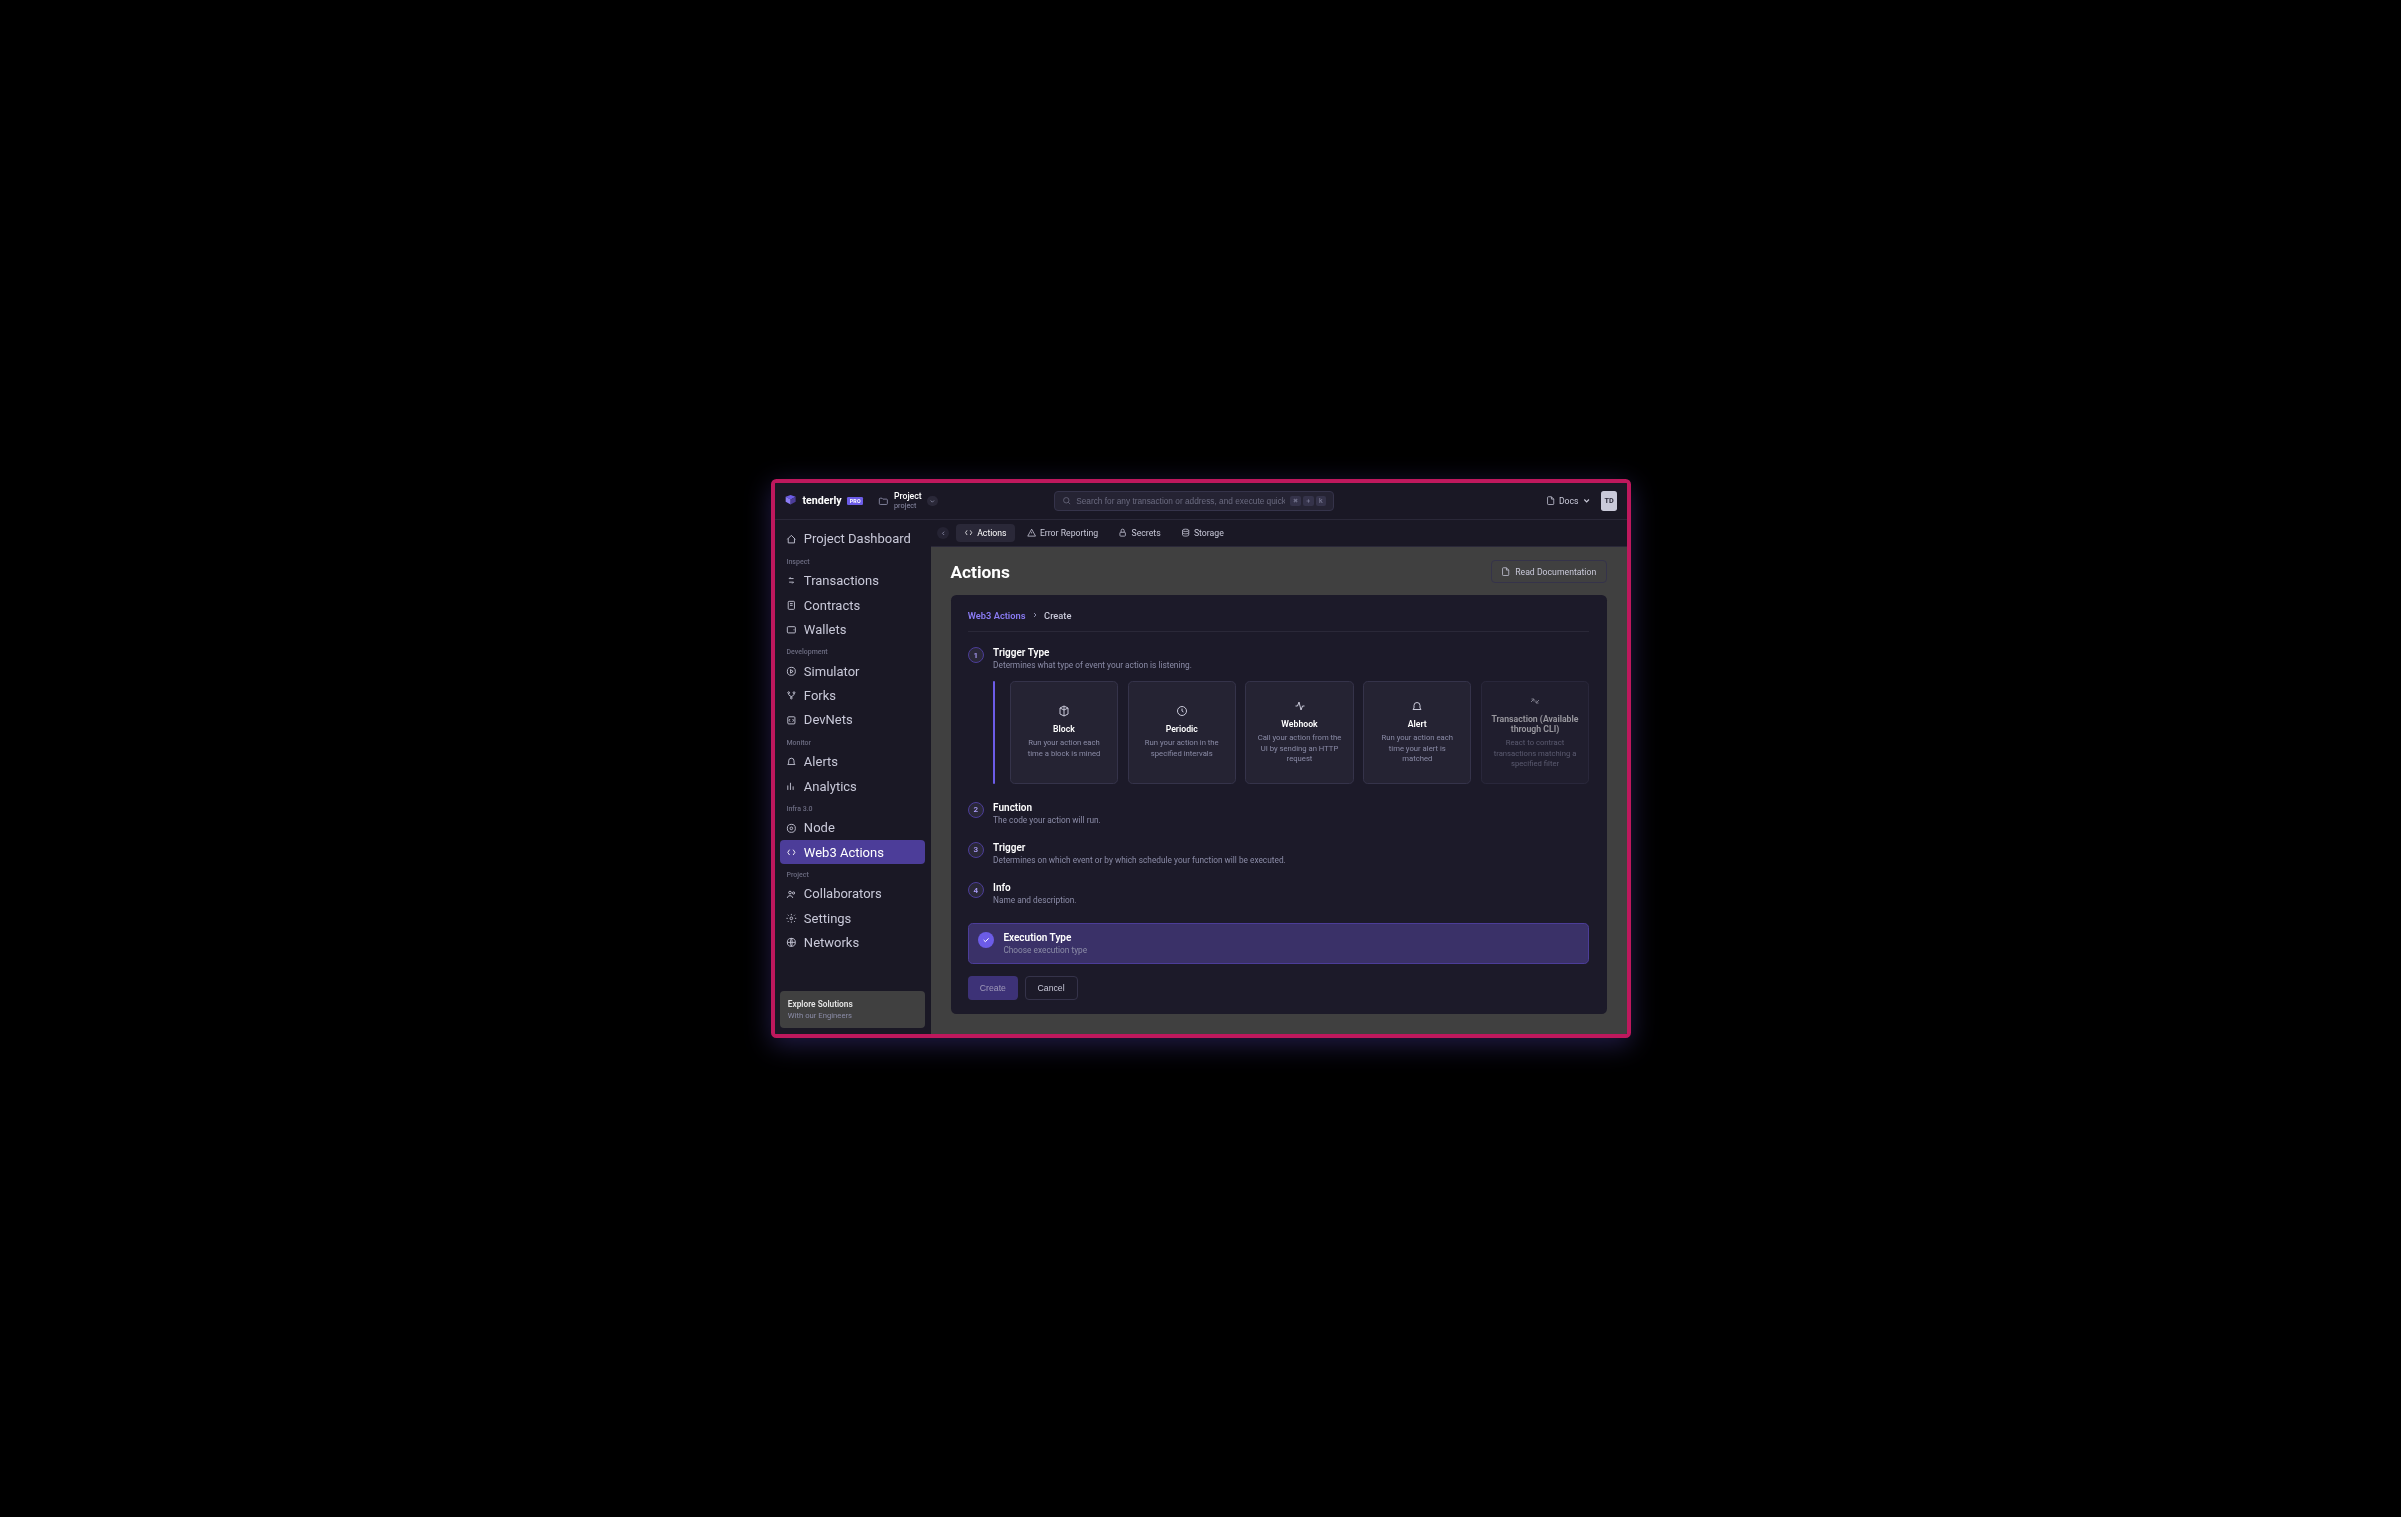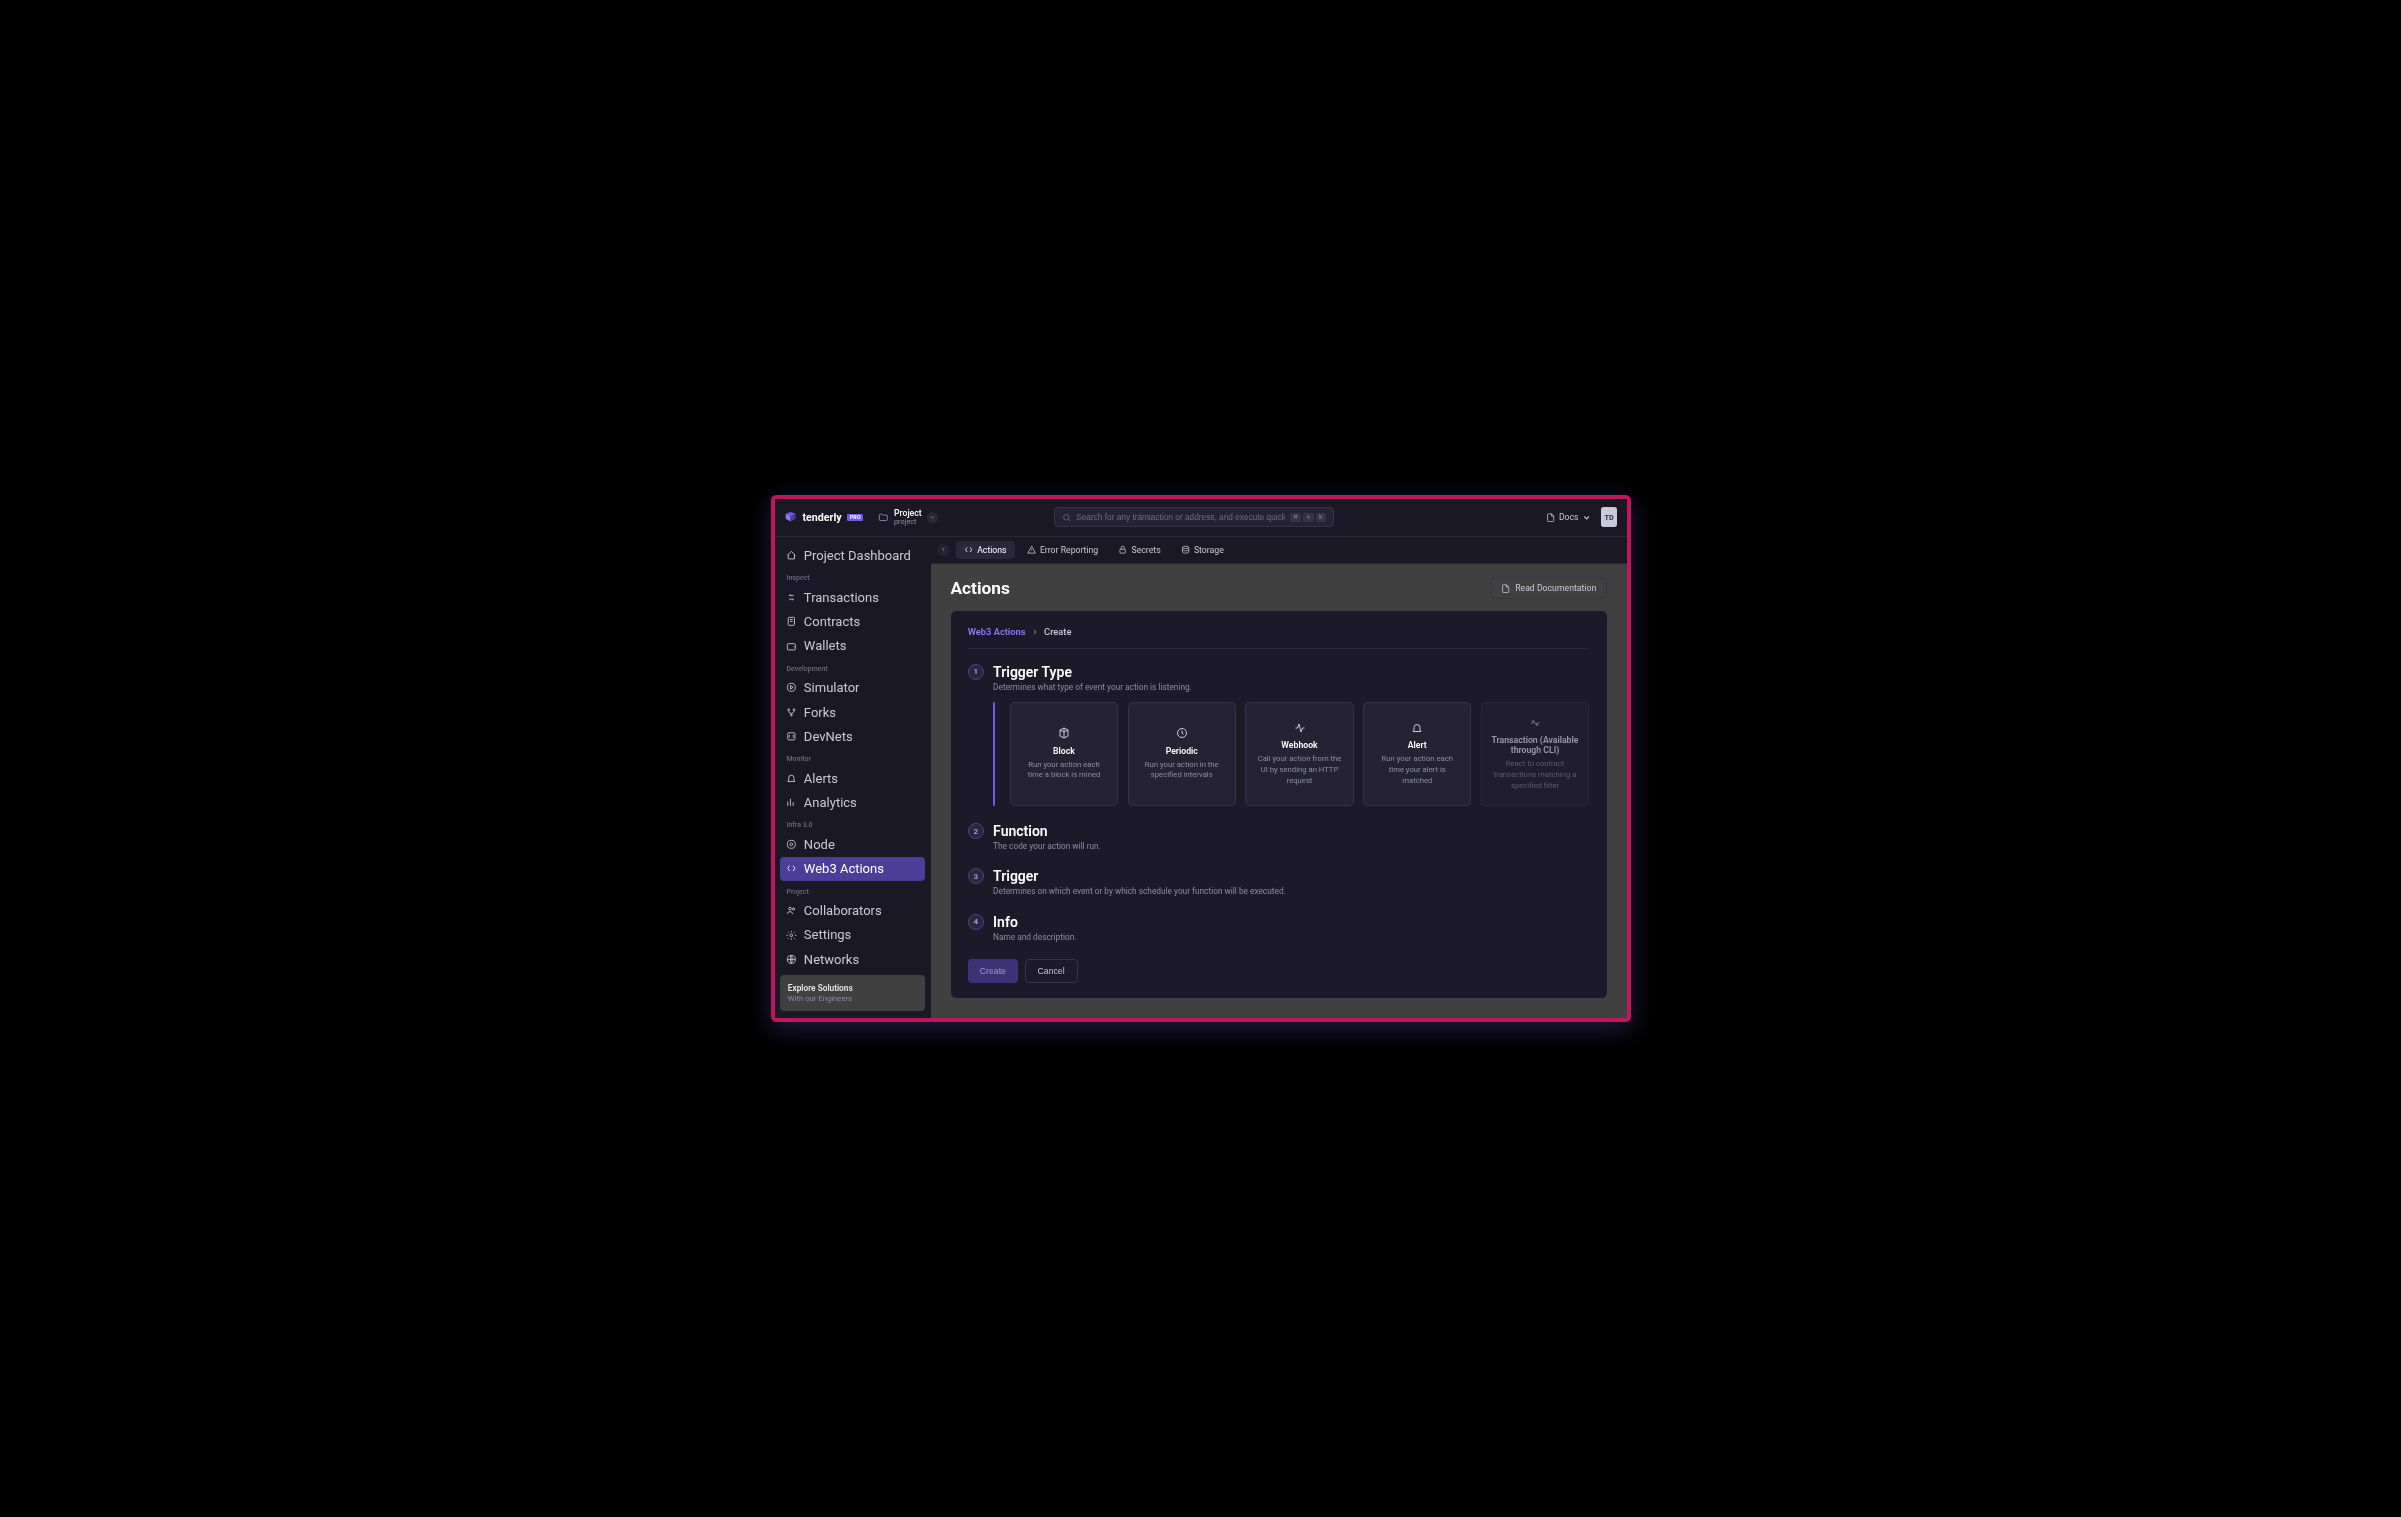--- a/index.html
+++ b/index.html
@@ -50,21 +50,21 @@
 .doc-btn svg { width:9.3px; height:9.3px; }
 .panel { background:#1c1a29; border-radius:5.3px; padding:14.7px 17.3px; }
 .crumbs { display:flex; align-items:center; gap:5.3px; padding-bottom:10.7px; border-bottom:0.7px solid #2a2838; margin-bottom:14.7px; }
 .crumb-root { color:#8b7cf5; font-weight:600; font-size:9.3px; cursor:pointer; }
 .crumb-sep { width:8px; height:8px; color:#8b8ca7; }
 .crumb-current { color:#c9c9d9; font-size:9.3px; font-weight:500; }
 .step-row { display:flex; gap:9.3px; margin-bottom:17.3px; }
 .step-num { width:16px; height:16px; border-radius:50%; background:#2a2838; border:0.7px solid #4c3d99; color:#a99cf7; font-size:8px; font-weight:600; display:flex; align-items:center; justify-content:center; flex-shrink:0; }
 .step-num.check { background:#6c5ce7; color:#fff; border:none; }
 .step-body { flex:1; }
-.step-title { font-size:14px; font-weight:600; color:#fff; }
+.step-title { font-size:10px; font-weight:600; color:#fff; }
 .step-desc { font-size:8.3px; color:#8b8ca7; margin-top:2px; }
 .trigger-wrap { display:flex; margin-top:10.7px; }
 .trigger-bar { width:2px; background:#6c5ce7; border-radius:1.3px; margin-right:14.7px; }
 .trigger-grid { display:flex; gap:9.3px; flex:1; }
 .trigger-card { flex:1; background:#252333; border:0.7px solid #35334a; border-radius:4.7px; padding:13.3px 9.3px; text-align:center; cursor:pointer; min-height:73px; display:flex; flex-direction:column; align-items:center; justify-content:center; }
 .trigger-card.disabled { opacity:0.55; cursor:default; }
 .trigger-card svg { width:12px; height:12px; color:#c9c9d9; margin-bottom:6.7px; }
 .trigger-title { font-size:8.7px; font-weight:600; color:#fff; margin-bottom:4px; }
 .trigger-desc { font-size:7.7px; color:#8b8ca7; line-height:1.4; }
 .completed-step { background:#3a3168; border:0.7px solid #4c3d99; border-radius:4.7px; padding:8px 9.3px; display:flex; gap:9.3px; align-items:flex-start; margin-bottom:6.7px; }
@@ -367,20 +367,31 @@
           </div>
 
           <div class="step-row">
             <div class="step-num">4</div>
             <div class="step-body">
               <div class="step-title">Info</div>
               <div class="step-desc">Name and description.</div>
             </div>
           </div>
 
+          <div class="completed-step">
+            <div class="step-num check">
+                <svg width="8" height="8" viewBox="0 0 24 24" fill="none" stroke="currentColor" stroke-width="3">
+                  <path d="M5 12l5 5L20 7"></path>
+                </svg>
+              </div>
+            <div class="step-body">
+              <div class="step-title">Execution Type</div>
+              <div class="step-desc">Choose execution type</div>
+            </div>
+          </div>
 
 
           <div class="actions-row">
             <button class="btn btn-primary">Create</button>
             <button class="btn btn-secondary">Cancel</button>
           </div>
         </div>
       </div>
     </div>
   </div>

